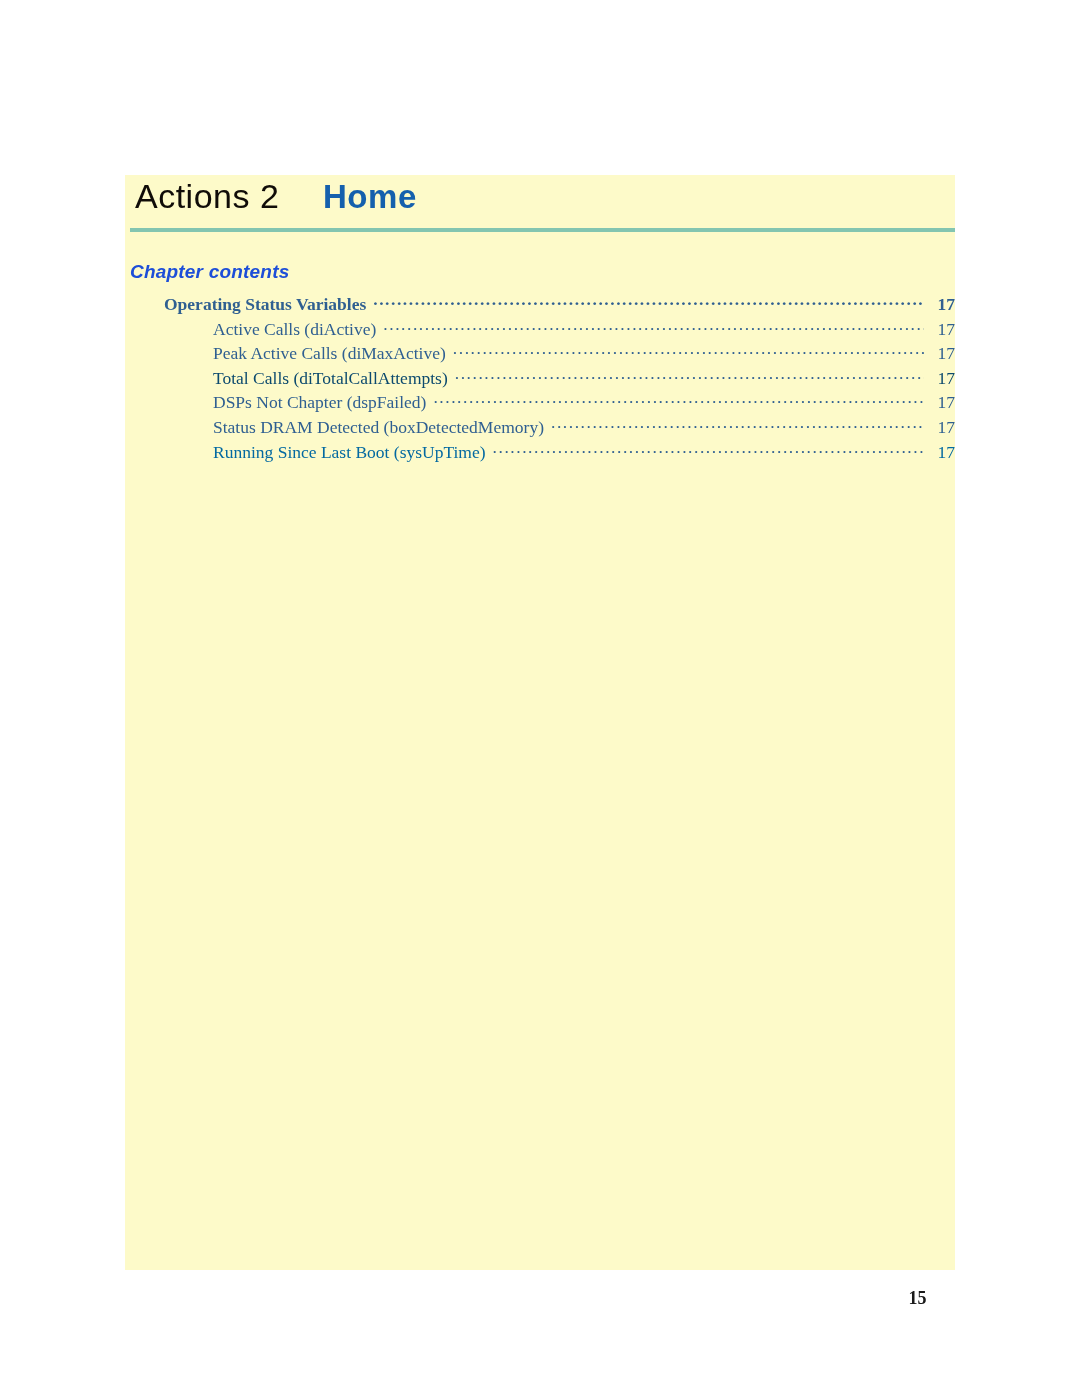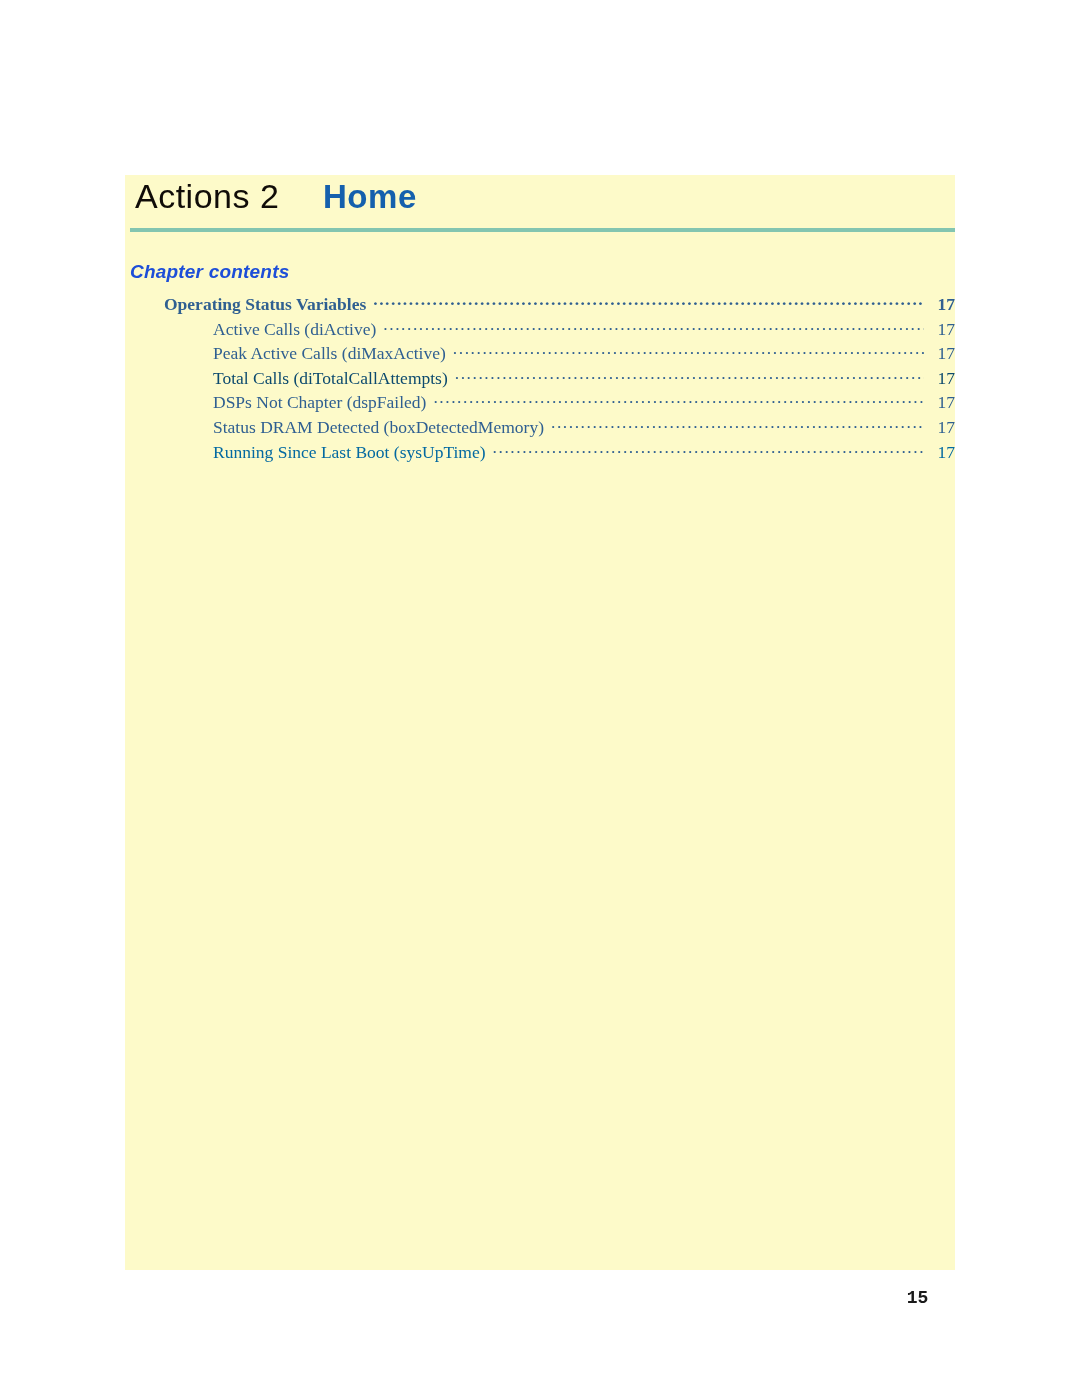--- a/index.html
+++ b/index.html
@@ -133,21 +133,21 @@
     padding-right: 0px;
   }
 
   
   .folio {
     position: absolute;
     left: 880px;
     top: 1288px;
     width: 75px;
     text-align: center;
-    font-family: Liberation Mono, monospace;
+    font-family: Liberation Serif, serif;
     font-size: 18px;
     font-weight: 700;
     color: #1a1a1a;
   }
 </style>
 </head>
 <body>
 
 <div id="page-block" style="background: rgb(253, 250, 201);">
 

